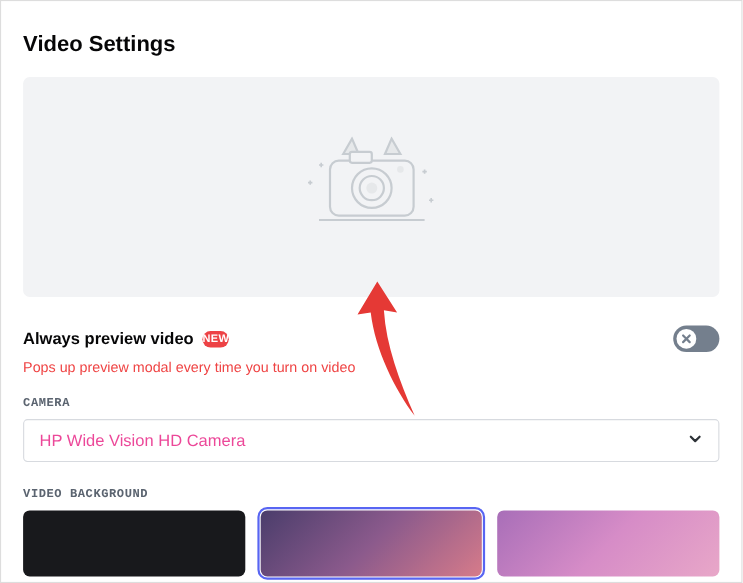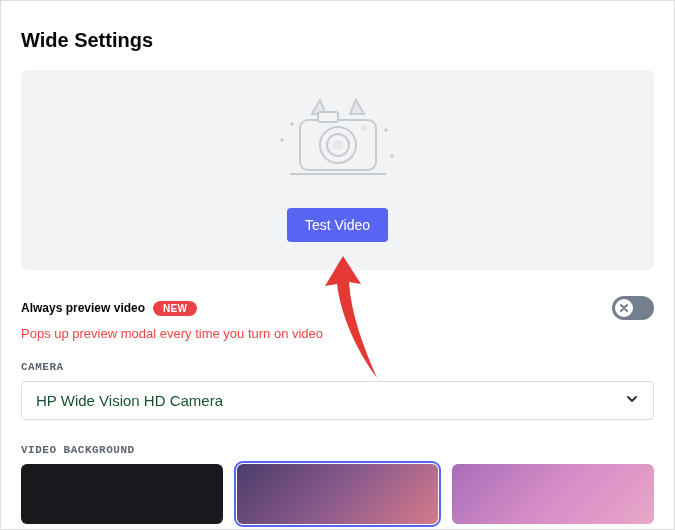--- a/index.html
+++ b/index.html
@@ -43,27 +43,27 @@
       font-weight: 500;
       cursor: pointer;
     }
     .setting-row {
       display: flex;
       align-items: center;
       justify-content: space-between;
       margin-bottom: 6px;
     }
     .setting-left { display: flex; align-items: center; gap: 8px; }
-    .setting-label { font-size: 12px; font-weight: 600; color: #060607; }
+    .setting-label { font-size: 15px; font-weight: 600; color: #060607; }
     .new-badge {
       background: #ed4245;
       color: #fff;
       font-size: 10px;
       font-weight: 700;
-      padding: 2px 10px;
+      padding: 2px 0;
       border-radius: 10px;
       letter-spacing: 0.3px;
     }
     .setting-desc {
       font-size: 13px;
       color: #ef4444;
       margin-bottom: 20px;
     }
     .toggle {
       width: 42px;
@@ -99,21 +99,21 @@
     .select {
       border: 1px solid #d7dadf;
       border-radius: 4px;
       padding: 10px 14px;
       display: flex;
       align-items: center;
       justify-content: space-between;
       cursor: pointer;
       margin-bottom: 24px;
       font-size: 15px;
-      color: #14532d;
+      color: #ec4899;
     }
     .chevron { font-size: 14px; }
     .bg-row {
       display: flex;
       gap: 14px;
       margin-top: 8px;
     }
     .bg-tile {
       width: 202px;
       height: 60px;
@@ -137,41 +137,40 @@
     .arrow-annotation {
       position: absolute;
       left: 322px;
       top: 247px;
       pointer-events: none;
     }
   </style>
 </head>
 <body>
 
-<h1 class="page-title">Wide Settings</h1>
+<h1 class="page-title">Video Settings</h1>
 
 <div class="preview-box">
   <div class="camera-illustration">
     <svg width="140" height="88" viewBox="0 0 140 88" fill="none" stroke="#c7ccd1" stroke-width="2">
       <path d="M44 16 L52 2 L58 16 Z" fill="#e6e8ea"></path>
       <path d="M96 16 L88 2 L82 16 Z" fill="#e6e8ea"></path>
       <rect x="32" y="22" width="76" height="50" rx="8" fill="#f2f3f5"></rect>
       <rect x="50" y="14" width="20" height="10" rx="2" fill="#f2f3f5"></rect>
       <circle cx="70" cy="47" r="18" fill="#f2f3f5"></circle>
       <circle cx="70" cy="47" r="11" fill="#f2f3f5"></circle>
       <circle cx="70" cy="47" r="5" fill="#e6e8ea" stroke="none"></circle>
       <circle cx="96" cy="30" r="3" fill="#e6e8ea" stroke="none"></circle>
       <line x1="22" y1="76" x2="118" y2="76"></line>
       <path d="M14 40 L14 44 M12 42 L16 42" stroke-width="1.5"></path>
       <path d="M24 24 L24 28 M22 26 L26 26" stroke-width="1.5"></path>
       <path d="M118 30 L118 34 M116 32 L120 32" stroke-width="1.5"></path>
       <path d="M124 56 L124 60 M122 58 L126 58" stroke-width="1.5"></path>
     </svg>
   </div>
-  <button class="test-btn">Test Video</button>
 </div>
 
 <div class="setting-row">
   <div class="setting-left">
     <span class="setting-label">Always preview video</span>
     <span class="new-badge">NEW</span>
   </div>
   <div class="toggle">
     <div class="toggle-knob">
       <svg width="10" height="10" viewBox="0 0 10 10">

